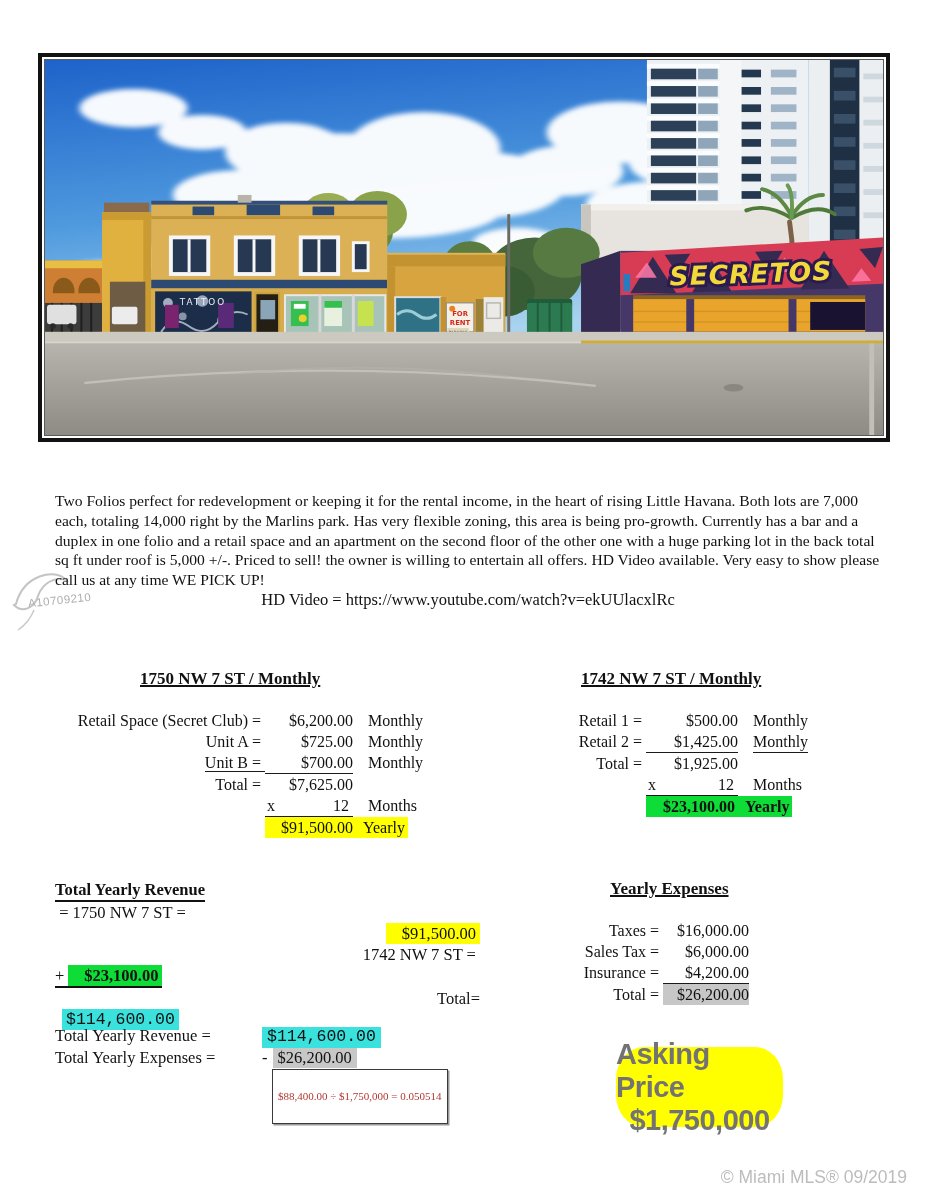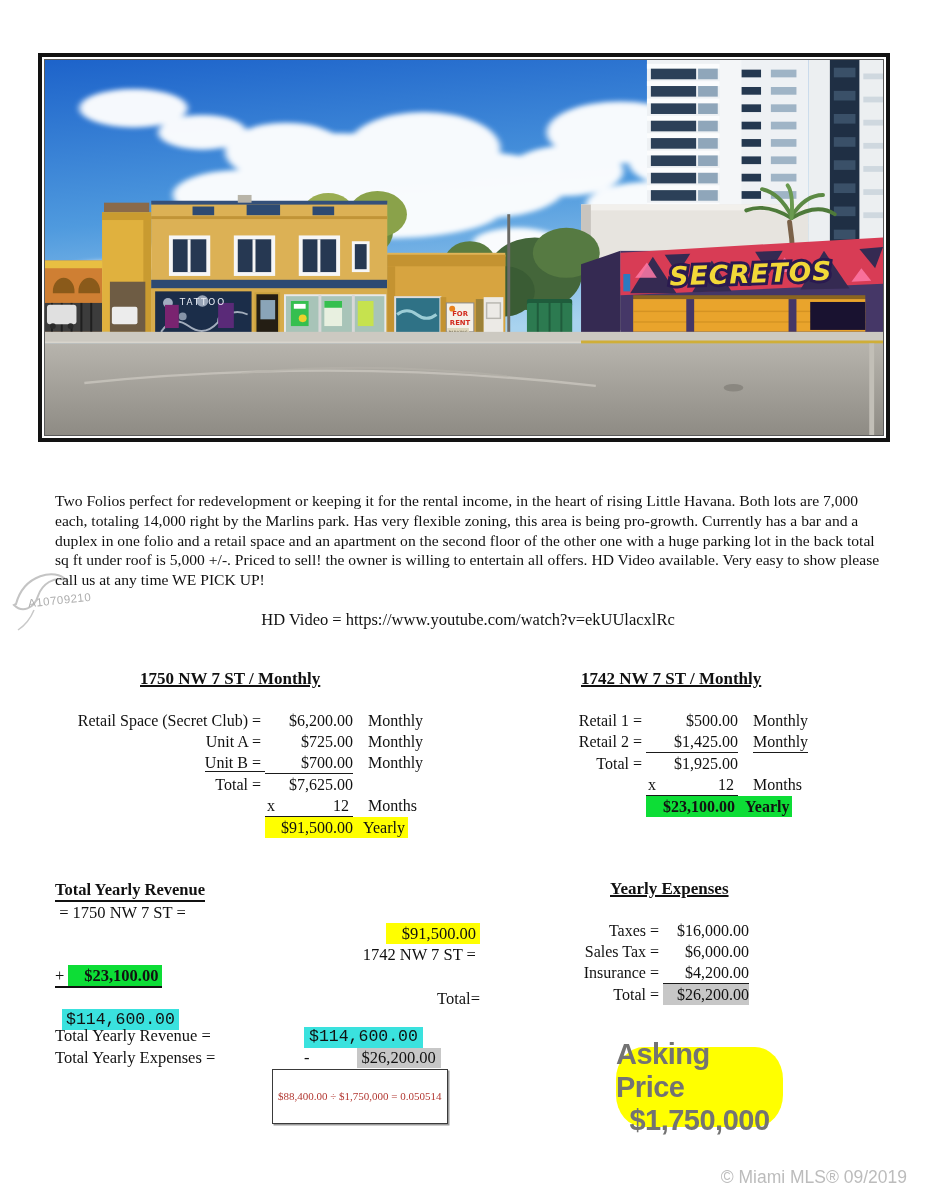--- a/index.html
+++ b/index.html
@@ -12,21 +12,21 @@
   .photo-inner{width:100%;height:100%;box-sizing:border-box;border:1px solid #5a5a5a;}
   .photo-inner svg{display:block;width:100%;height:100%;}
 
   
   .wm{position:absolute;left:4px;top:562px;width:110px;height:70px;}
   .wm-id{position:absolute;left:24px;top:32px;font-family:"Liberation Sans",sans-serif;
     font-size:11.5px;color:#aeaeae;transform:rotate(-6deg);letter-spacing:.5px;}
 
   
   .desc{position:absolute;left:55px;top:491px;width:826px;font-size:15.6px;line-height:19.8px;}
-  .hd-line{position:absolute;left:55px;top:610px;width:826px;text-align:center;font-size:16.5px;}
+  .hd-line{position:absolute;left:55px;top:590px;width:826px;text-align:center;font-size:16.5px;}
 
   
   .tbl-title{position:absolute;font-size:17px;font-weight:bold;text-decoration:underline;
     text-decoration-thickness:1.5px;white-space:nowrap;}
   .rows{position:absolute;font-size:16px;line-height:21px;}
   .frow{display:flex;white-space:pre;}
   .lab{width:225px;text-align:right;}
   .val{width:88px;text-align:right;}
   .suf{margin-left:15px;}
   .lab2{width:88px;text-align:right;}
@@ -53,21 +53,21 @@
 
   
   .exp-title{position:absolute;left:610px;top:879px;font-size:17px;font-weight:bold;
     text-decoration:underline;text-decoration-thickness:1.5px;white-space:nowrap;}
   .exp-rows{position:absolute;left:565px;top:920px;font-size:16px;line-height:21px;}
   .elab{width:98px;text-align:right;}
   .eval{width:86px;text-align:right;}
 
   
   .sum{position:absolute;left:55px;top:1026px;font-size:16.5px;line-height:20.7px;}
-  .sum-row{display:flex;white-space:pre;align-items:baseline;gap:42px;}
+  .sum-row{display:flex;white-space:pre;align-items:baseline;}
   .slab{width:207px;}
   .sval{padding:0 5px;}
   .minus{margin-right:5px;}
   .calc-box{display:inline-block;margin-left:217px;margin-top:1px;border:1.5px solid #3a3a3a;
     box-shadow:1.5px 1.5px 0 #9a9a9a;color:var(--calc-red);font-size:11px;padding:16px 5px;
     white-space:nowrap;}
 
   
   .ask{position:absolute;left:616px;top:1047px;width:167px;height:80px;
     background:var(--highlight-yellow);border-radius:28px/32px;

